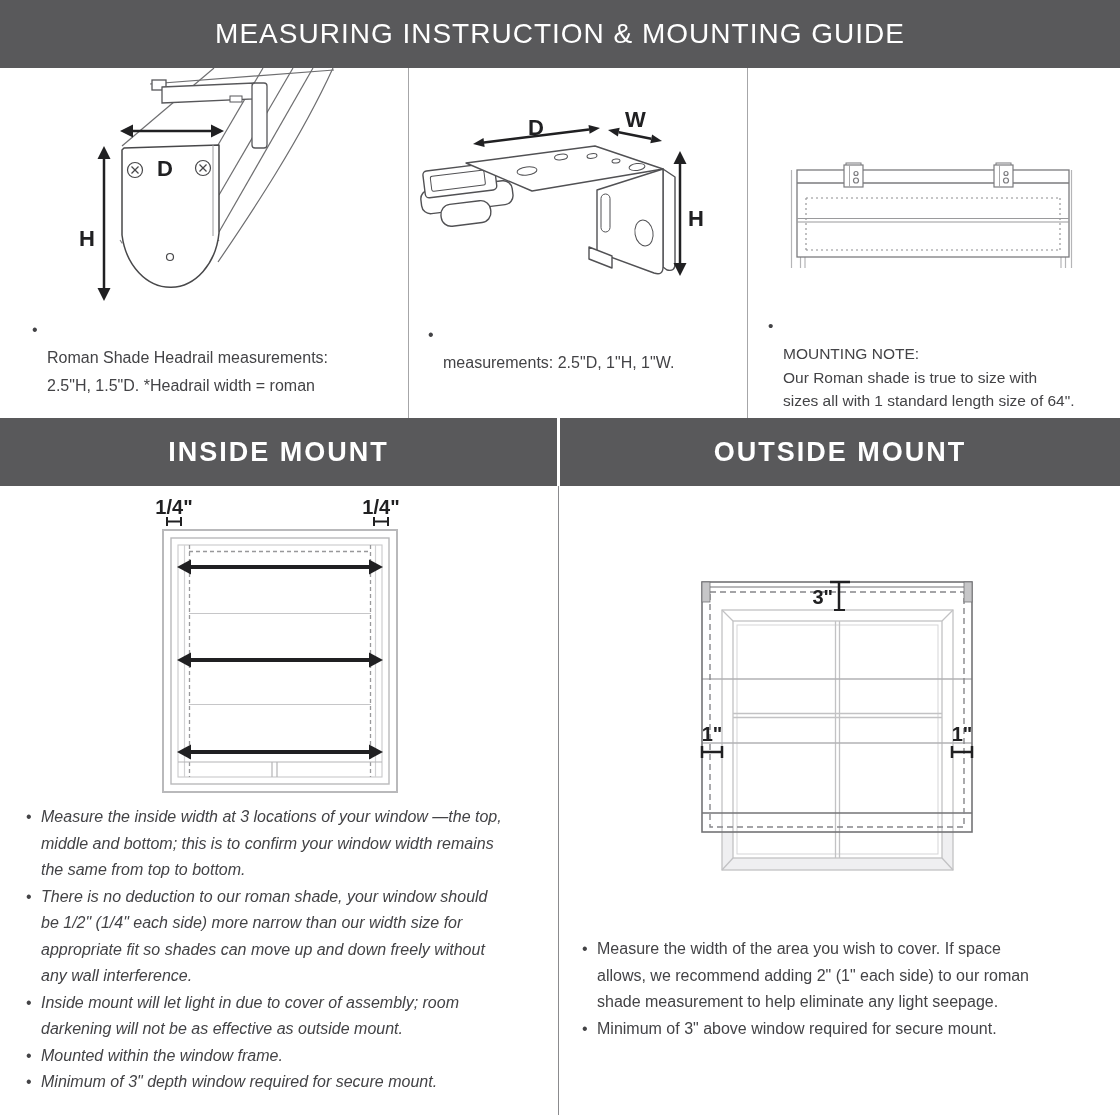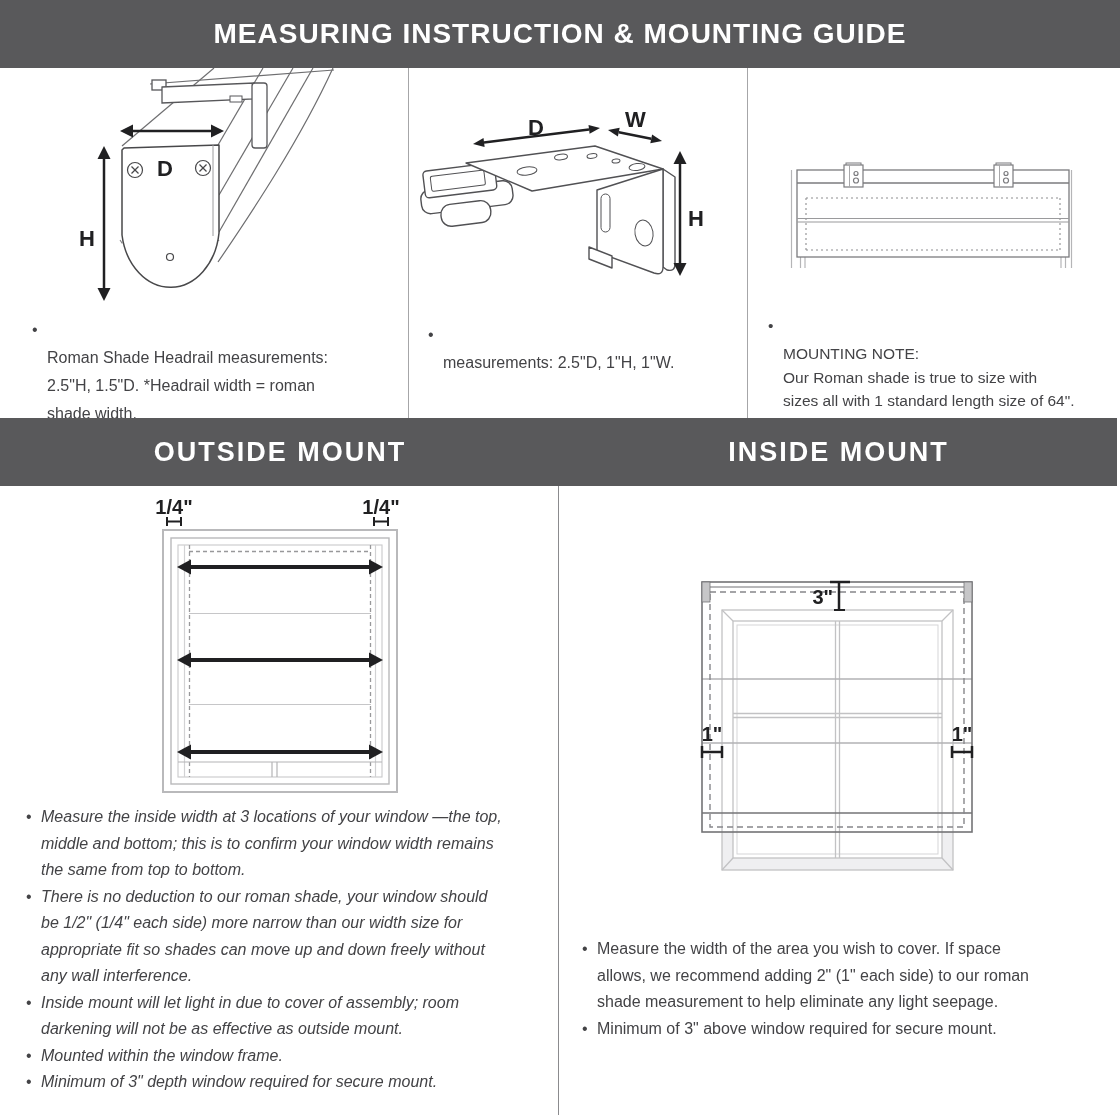--- a/index.html
+++ b/index.html
@@ -7,21 +7,21 @@
     width:1120px;height:1120px;position:relative;overflow:hidden;
     background:#ffffff;color:#434346;
     font-family:"Liberation Sans","DejaVu Sans",sans-serif;
     -webkit-font-smoothing:antialiased;
   }
   .abs{position:absolute;}
 
   
   .main-header{left:0;top:0;width:1120px;height:68px;background:#59595b;
     display:flex;align-items:center;justify-content:center;}
-  .main-header h1{margin:0;color:#fff;font-size:28px;font-weight:bold;letter-spacing:1px;}
+  .main-header h1{margin:0;color:#fff;font-size:28px;font-weight:normal;letter-spacing:1px;}
   .band{left:0;top:418px;width:1120px;height:68px;display:flex;}
   .band .half{width:560px;height:100%;background:#59595b;box-sizing:border-box;
     display:flex;align-items:center;justify-content:center;
     color:#fff;font-size:27px;font-weight:bold;letter-spacing:2px;}
   .band .half.first{border-right:3px solid #ffffff;}
 
   
   .vdiv{width:1px;background:#a6a6a8;}
   #div-top-1{left:408px;top:68px;height:350px;}
   #div-top-2{left:747px;top:68px;height:350px;}
@@ -184,46 +184,45 @@
     <circle cx="1006" cy="173.5" r="2"></circle>
     <circle cx="1006" cy="180.5" r="2.5"></circle>
   </g>
 </svg>
 
 <div class="abs caption" id="cap-headrail">
   <span class="bm">•</span>
   <div class="cap-lines">
     <div>Roman Shade Headrail measurements:</div>
     <div>2.5"H, 1.5"D. *Headrail width = roman</div>
-    <div>shade width.</div>
   </div>
 </div>
 
 <div class="abs caption" id="cap-bracket">
   <span class="bm">•</span>
   <div class="cap-lines">
     <div>measurements: 2.5"D, 1"H, 1"W.</div>
   </div>
 </div>
 
 <div class="abs caption" id="cap-note">
   <span class="bm">•</span>
   <div class="cap-lines">
     <div>MOUNTING NOTE:</div>
     <div>Our Roman shade is true to size with</div>
     <div>sizes all with 1 standard length size of 64".</div>
   </div>
 </div>
 
 <div class="abs band">
+  <div class="half first">
+    <span>INSIDE MOUNT</span>
+  </div>
   <div class="half">
     <span>OUTSIDE MOUNT</span>
-  </div>
-  <div class="half first">
-    <span>INSIDE MOUNT</span>
   </div>
 </div>
 
 <div class="abs vdiv" id="div-bottom"></div>
 
 <svg class="abs" id="svg-inside" width="558" height="324" viewBox="0 486 558 324">
   <text class="dims" x="174" y="514" text-anchor="middle">1/4"</text>
   <text class="dims" x="381" y="514" text-anchor="middle">1/4"</text>
   <g stroke="#202022" stroke-width="2">
     <line x1="167" y1="521.5" x2="181" y2="521.5"></line>

